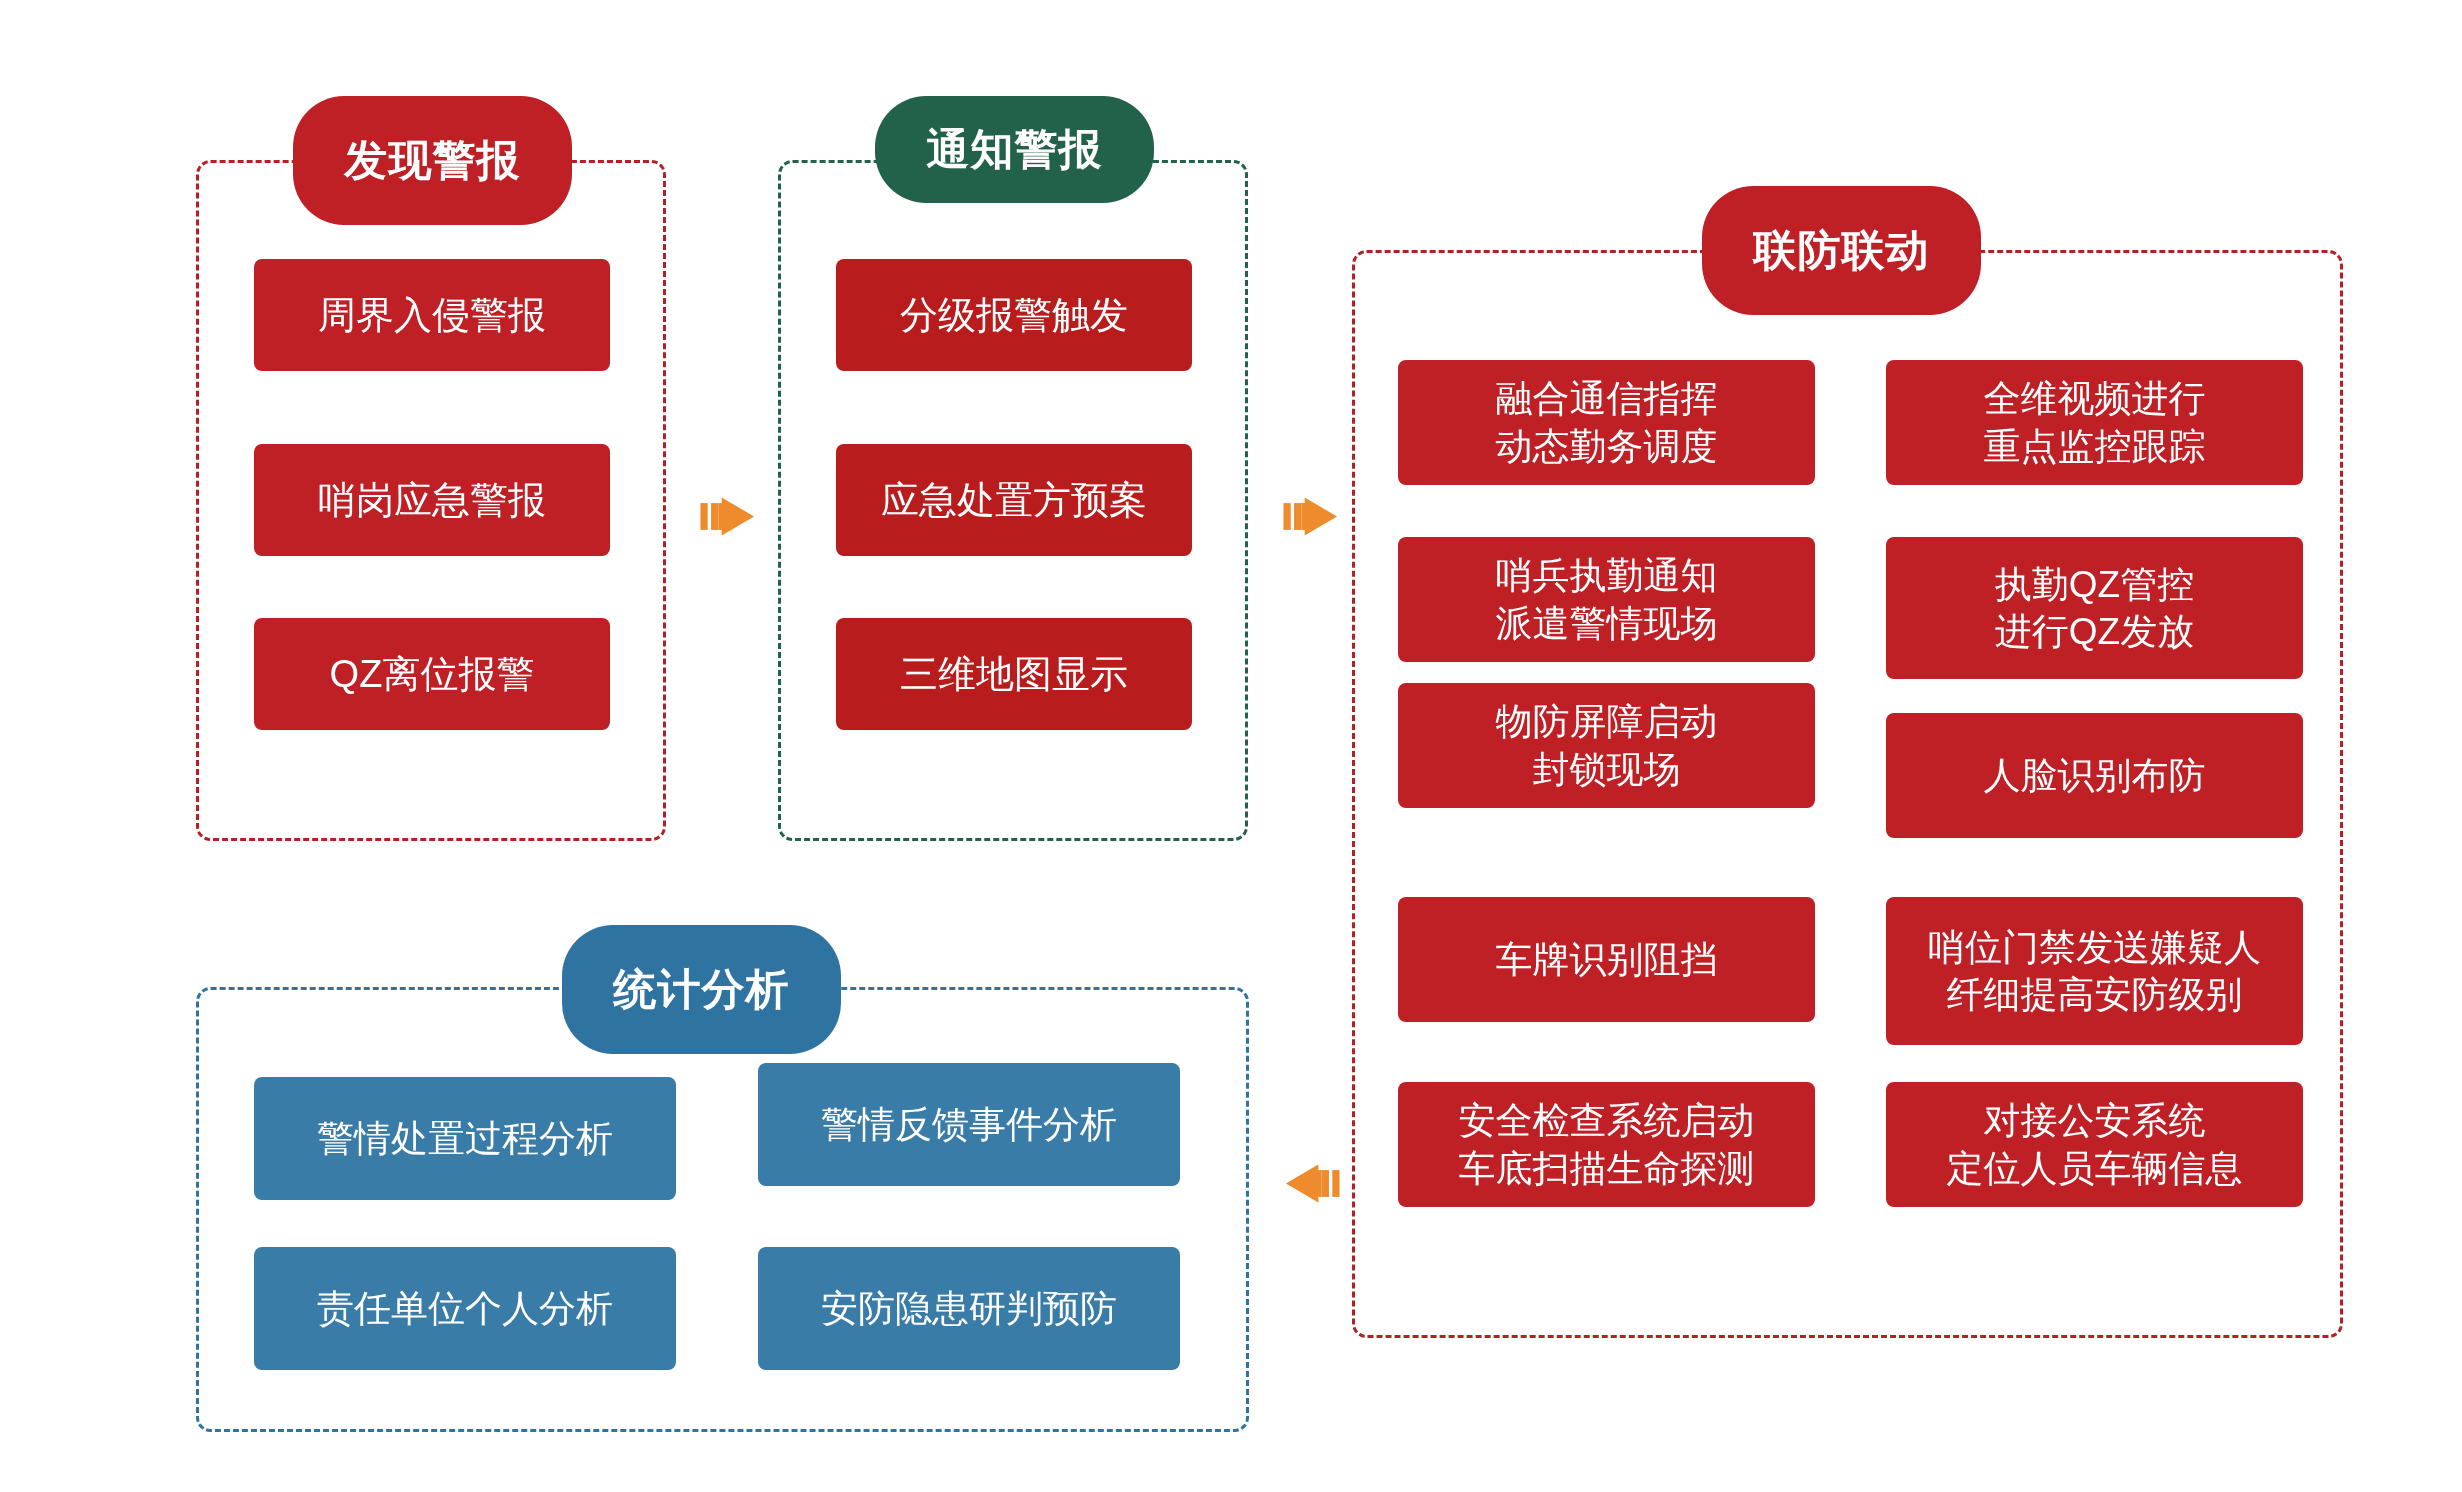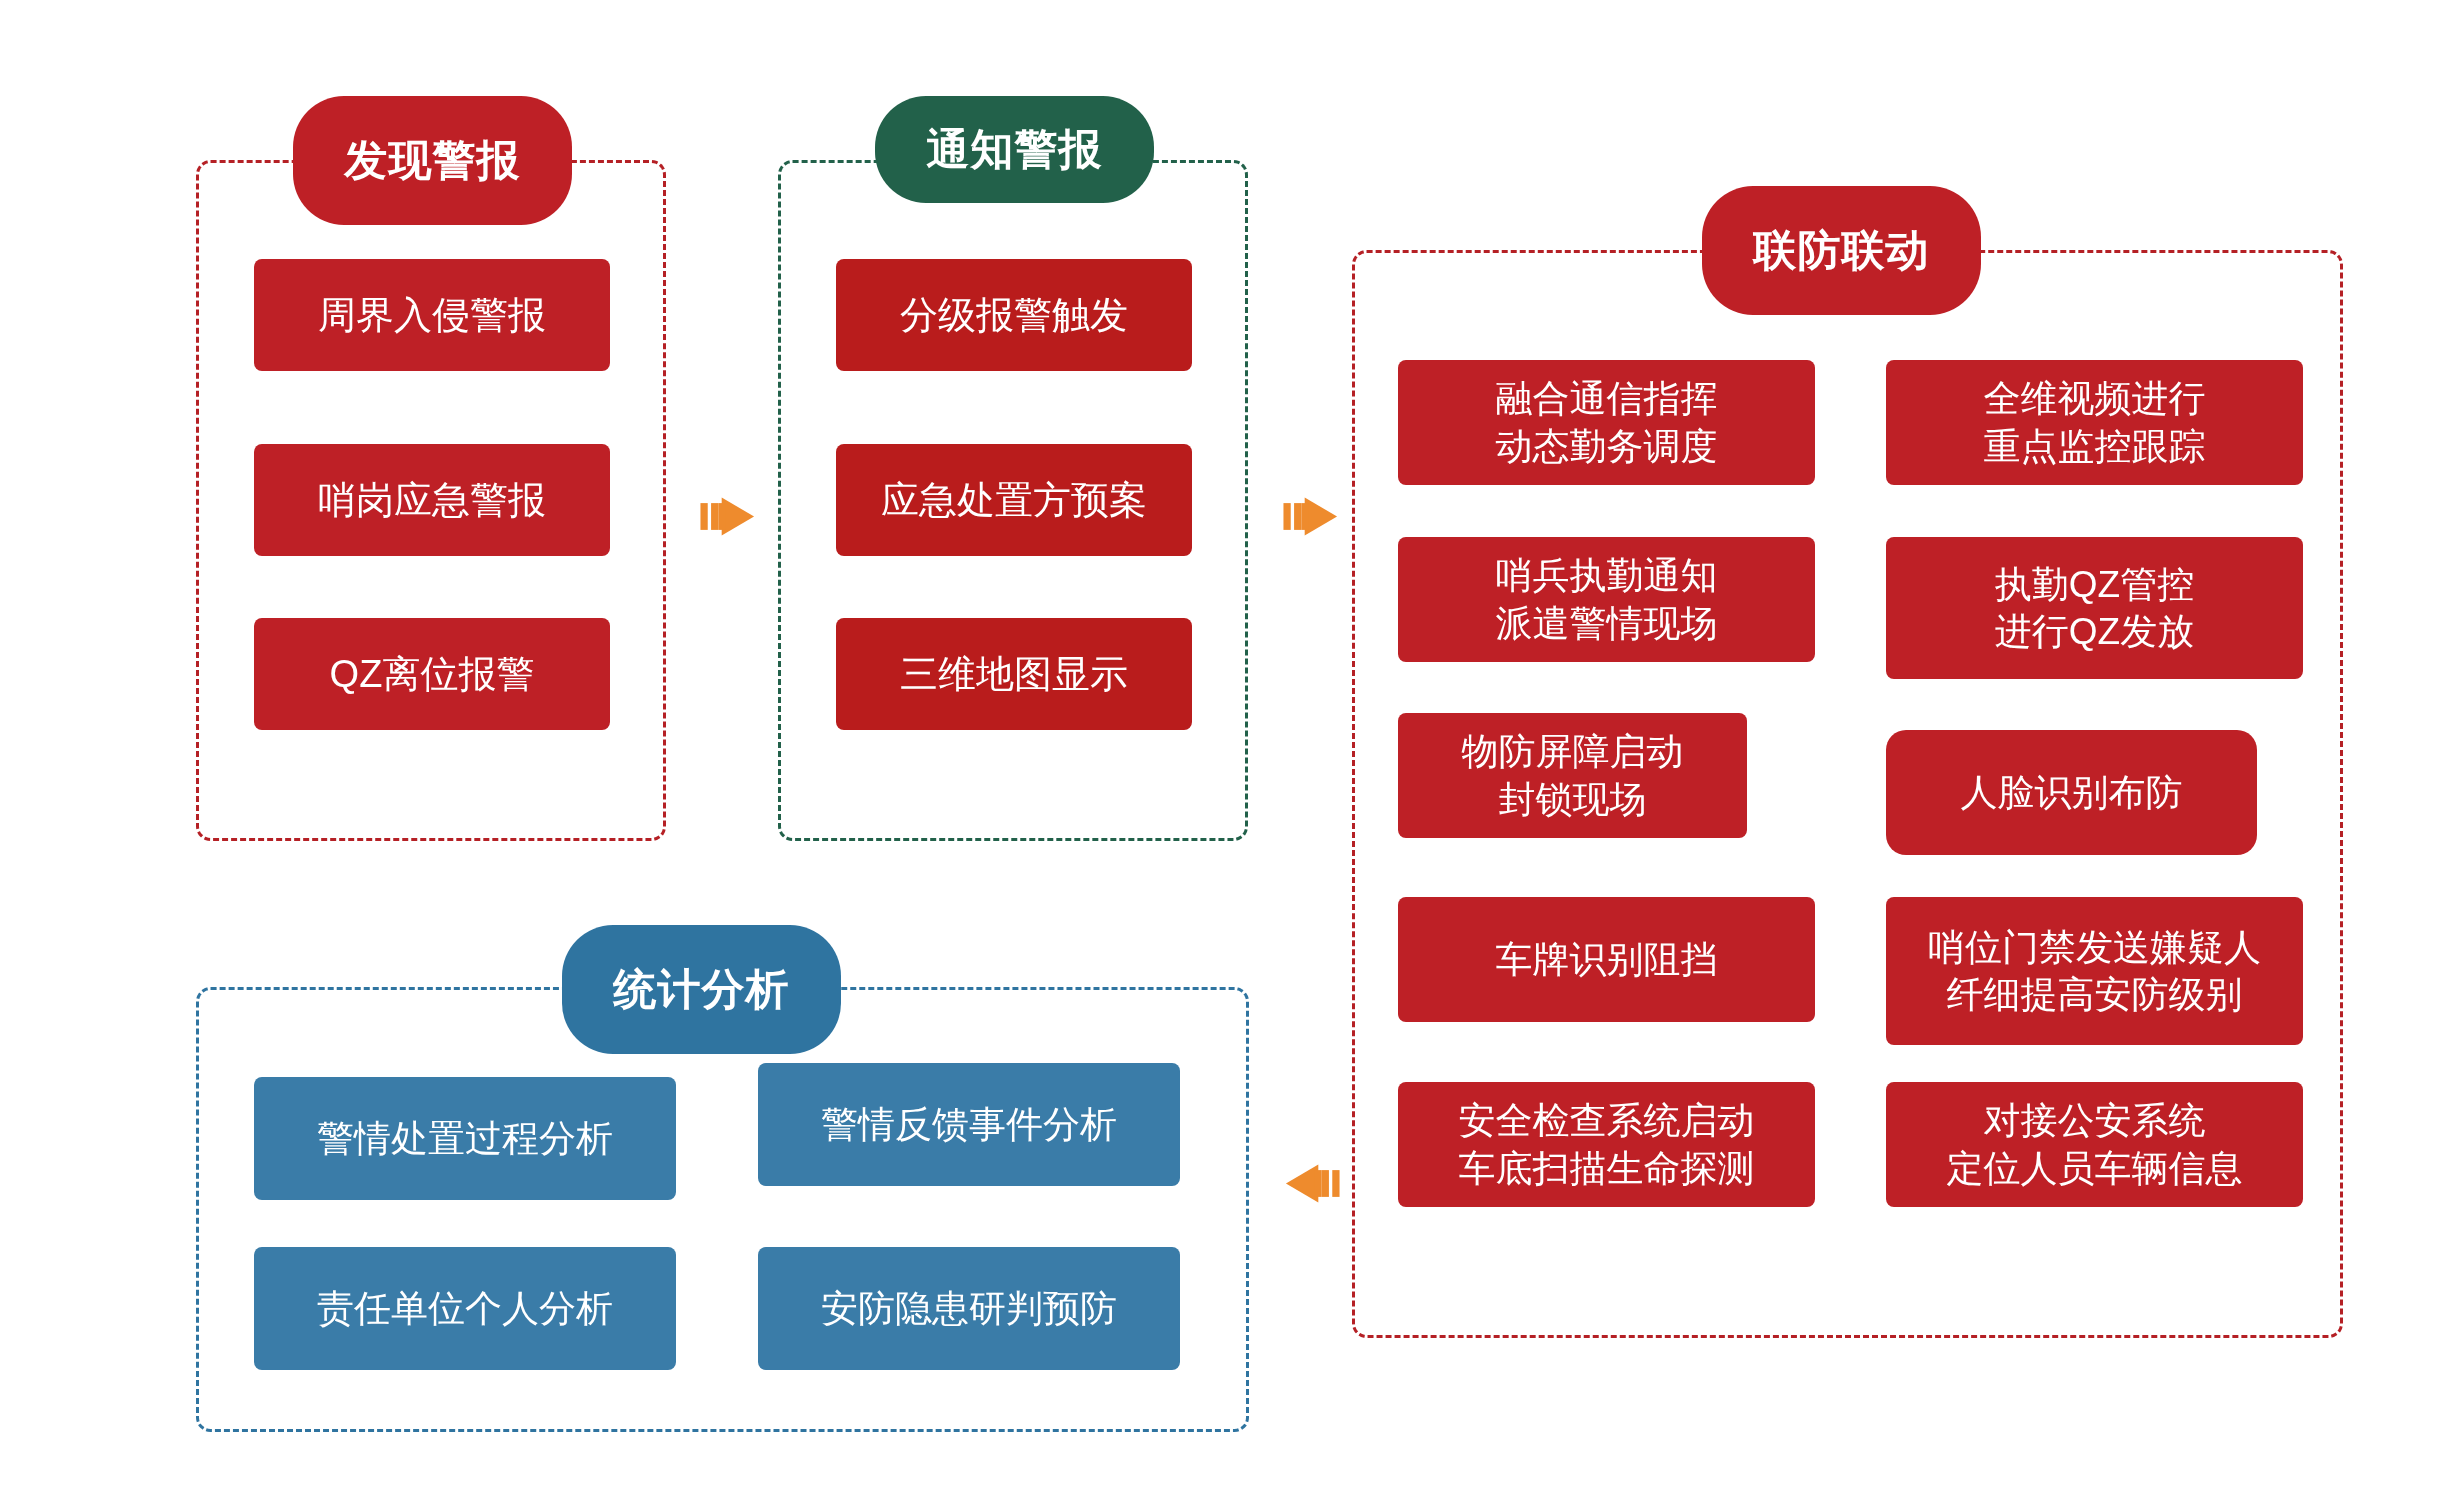--- a/index.html
+++ b/index.html
@@ -126,35 +126,35 @@
   <div class="group-box red" style="left:1352px; top:250px; width:991px; height:1088px;"></div>
 
   <div class="pill red" style="left:1702px; top:186px; width:279px; height:129px; font-size:43px;">联防联动</div>
 
   <div class="item red" style="left:1398px; top:360px; width:417px; height:125px; font-size:37px;">融合通信指挥
 动态勤务调度</div>
 
   <div class="item red" style="left:1398px; top:537px; width:417px; height:125px; font-size:37px;">哨兵执勤通知
 派遣警情现场</div>
 
-  <div class="item red" style="left:1398px; top:713px; width:349px; height:125px; font-size:37px;">物防屏障启动
+  <div class="item red" style="left:1398px; top:683px; width:417px; height:125px; font-size:37px;">物防屏障启动
 封锁现场</div>
 
   <div class="item red" style="left:1398px; top:897px; width:417px; height:125px; font-size:37px;">车牌识别阻挡</div>
 
   <div class="item red" style="left:1398px; top:1082px; width:417px; height:125px; font-size:37px;">安全检查系统启动
 车底扫描生命探测</div>
 
   <div class="item red" style="left:1886px; top:360px; width:417px; height:125px; font-size:37px;">全维视频进行
 重点监控跟踪</div>
 
   <div class="item red" style="left:1886px; top:537px; width:417px; height:142px; font-size:37px;">执勤QZ管控
 进行QZ发放</div>
 
-  <div class="item red" style="left:1886px; top:730px; width:371px; height:125px; font-size:37px;border-radius:20px;">人脸识别布防</div>
+  <div class="item red" style="left:1886px; top:713px; width:417px; height:125px; font-size:37px;">人脸识别布防</div>
 
   <div class="item red" style="left:1886px; top:897px; width:417px; height:148px; font-size:37px;">哨位门禁发送嫌疑人
 纤细提高安防级别</div>
 
   <div class="item red" style="left:1886px; top:1082px; width:417px; height:125px; font-size:37px;">对接公安系统
 定位人员车辆信息</div>
 
   <div class="arrow" style="left:1277px; top:1150px; width:67px; height:67px;">
     <svg width="67" height="67" viewBox="0 0 120 120" xmlns="http://www.w3.org/2000/svg">
       <g fill="#EE8B2D">

